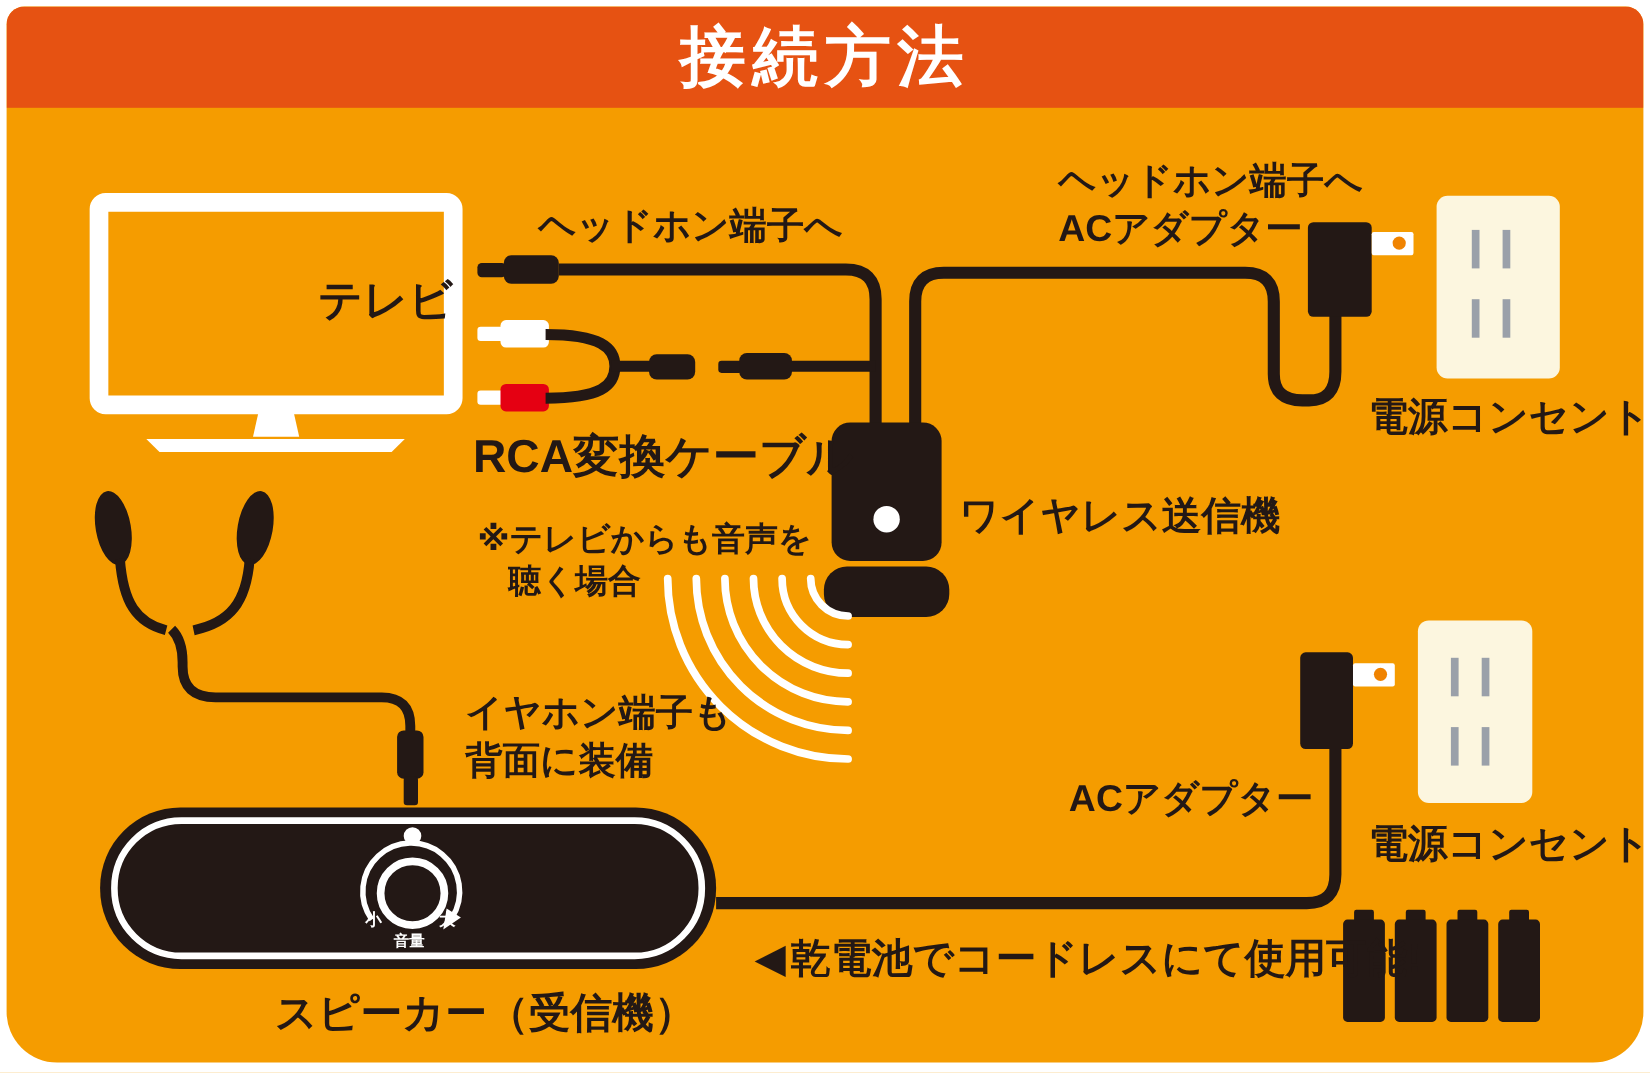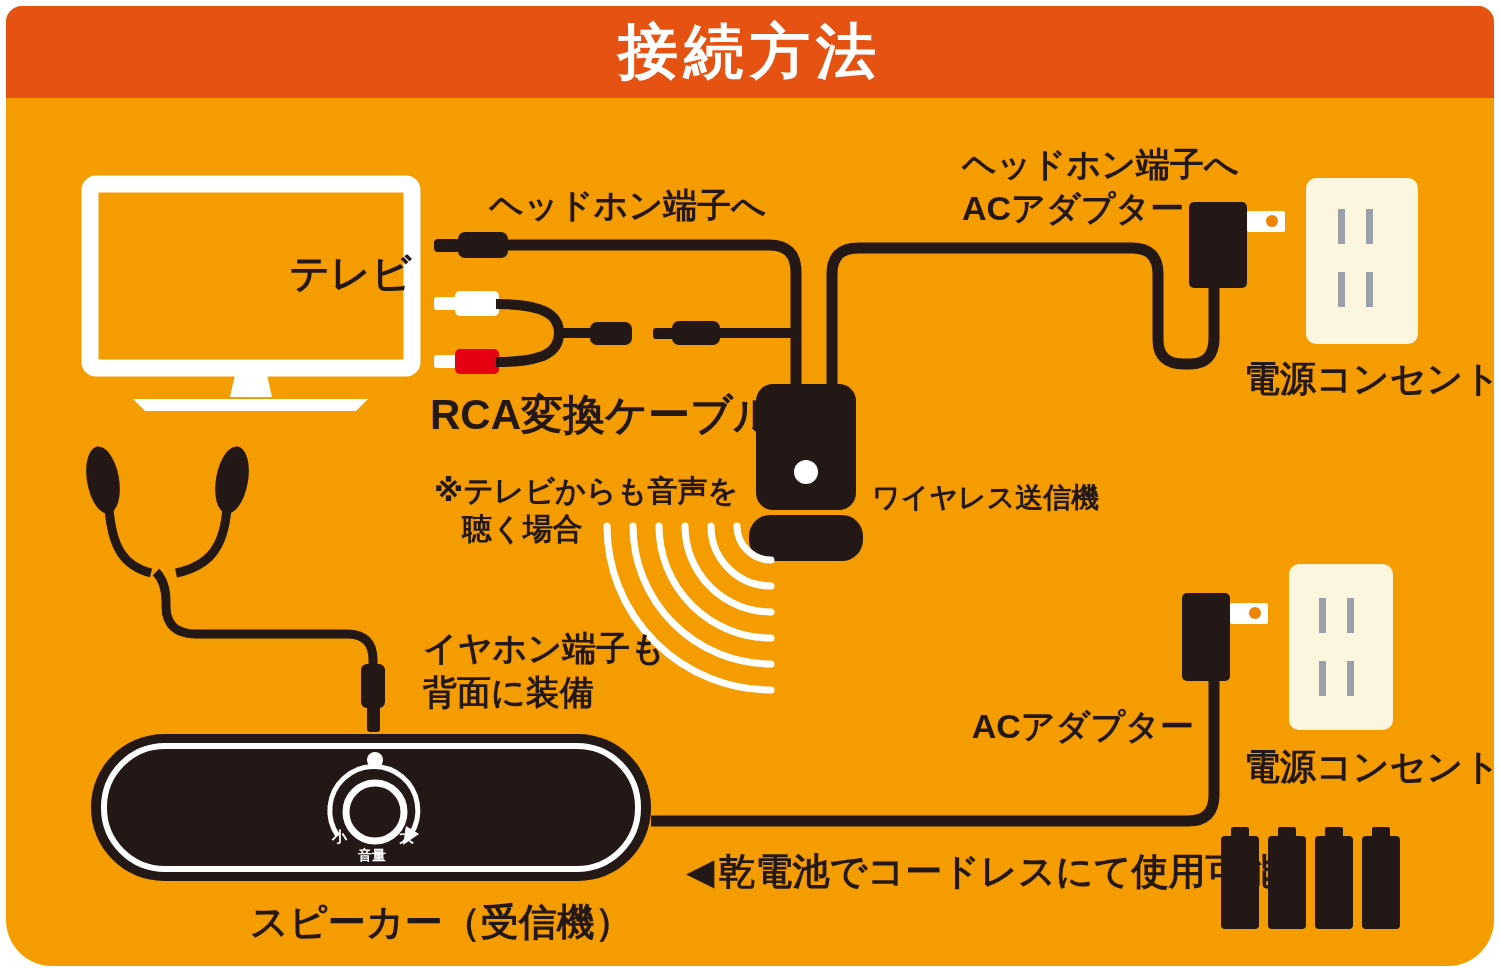--- a/index.html
+++ b/index.html
@@ -166,21 +166,21 @@
 
     <div class="lbl" style="left:1238px;top:350px;font-size:36px;">電源コンセント</div>
 
     <div class="lbl" style="left:424px;top:383px;font-size:42px;">RCA変換ケーブル</div>
 
     <div class="lbl" style="left:428px;top:430px;font-size:30px;line-height:38px;margin-top:36px;">
       <div>※テレビからも音声を</div>
       <div style="padding-left:28px;">聴く場合</div>
     </div>
 
-    <div class="lbl" style="left:866px;top:440px;font-size:28px;margin-top:34px;">ワイヤレス送信機</div>
+    <div class="lbl" style="left:866px;top:440px;font-size:36px;">ワイヤレス送信機</div>
 
     <div class="lbl" style="left:417px;top:620px;font-size:34px;line-height:44px;">
       <div>イヤホン端子も</div>
       <div>背面に装備</div>
     </div>
 
     <div class="lbl right" style="left:940px;top:698px;width:248px;font-size:34px;line-height:44px;">
       <div>ACアダプター</div>
     </div>
 

